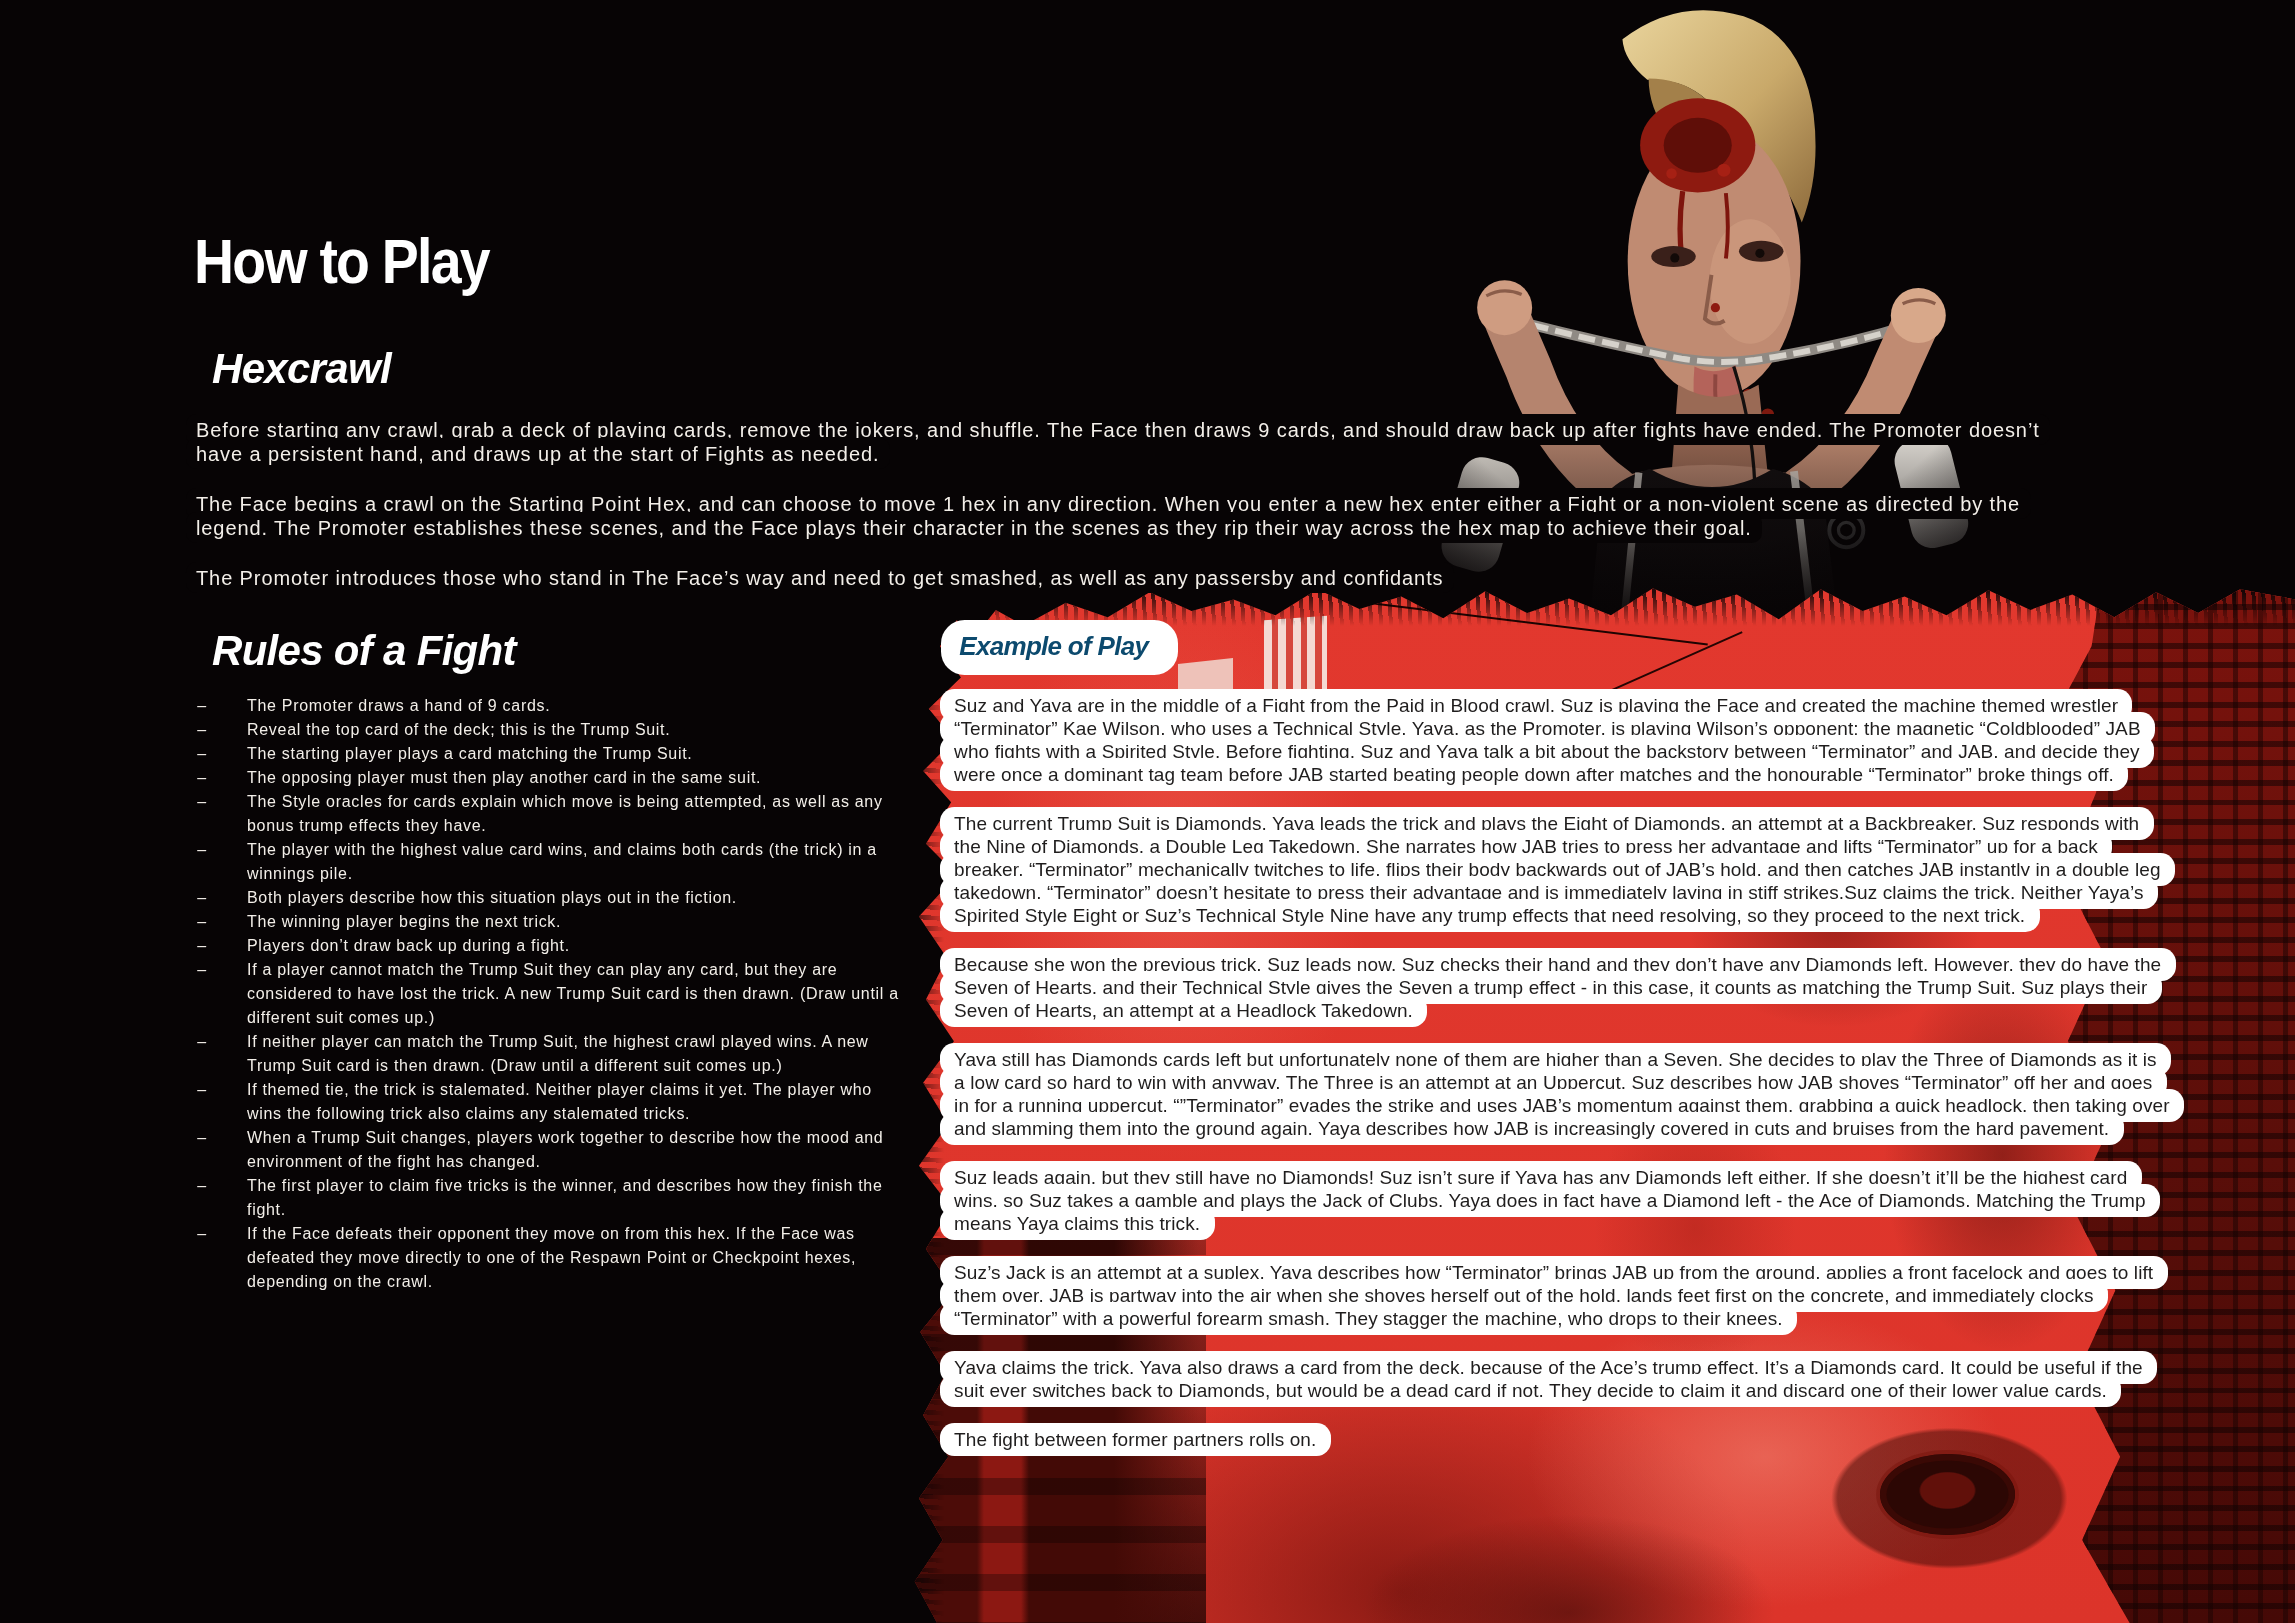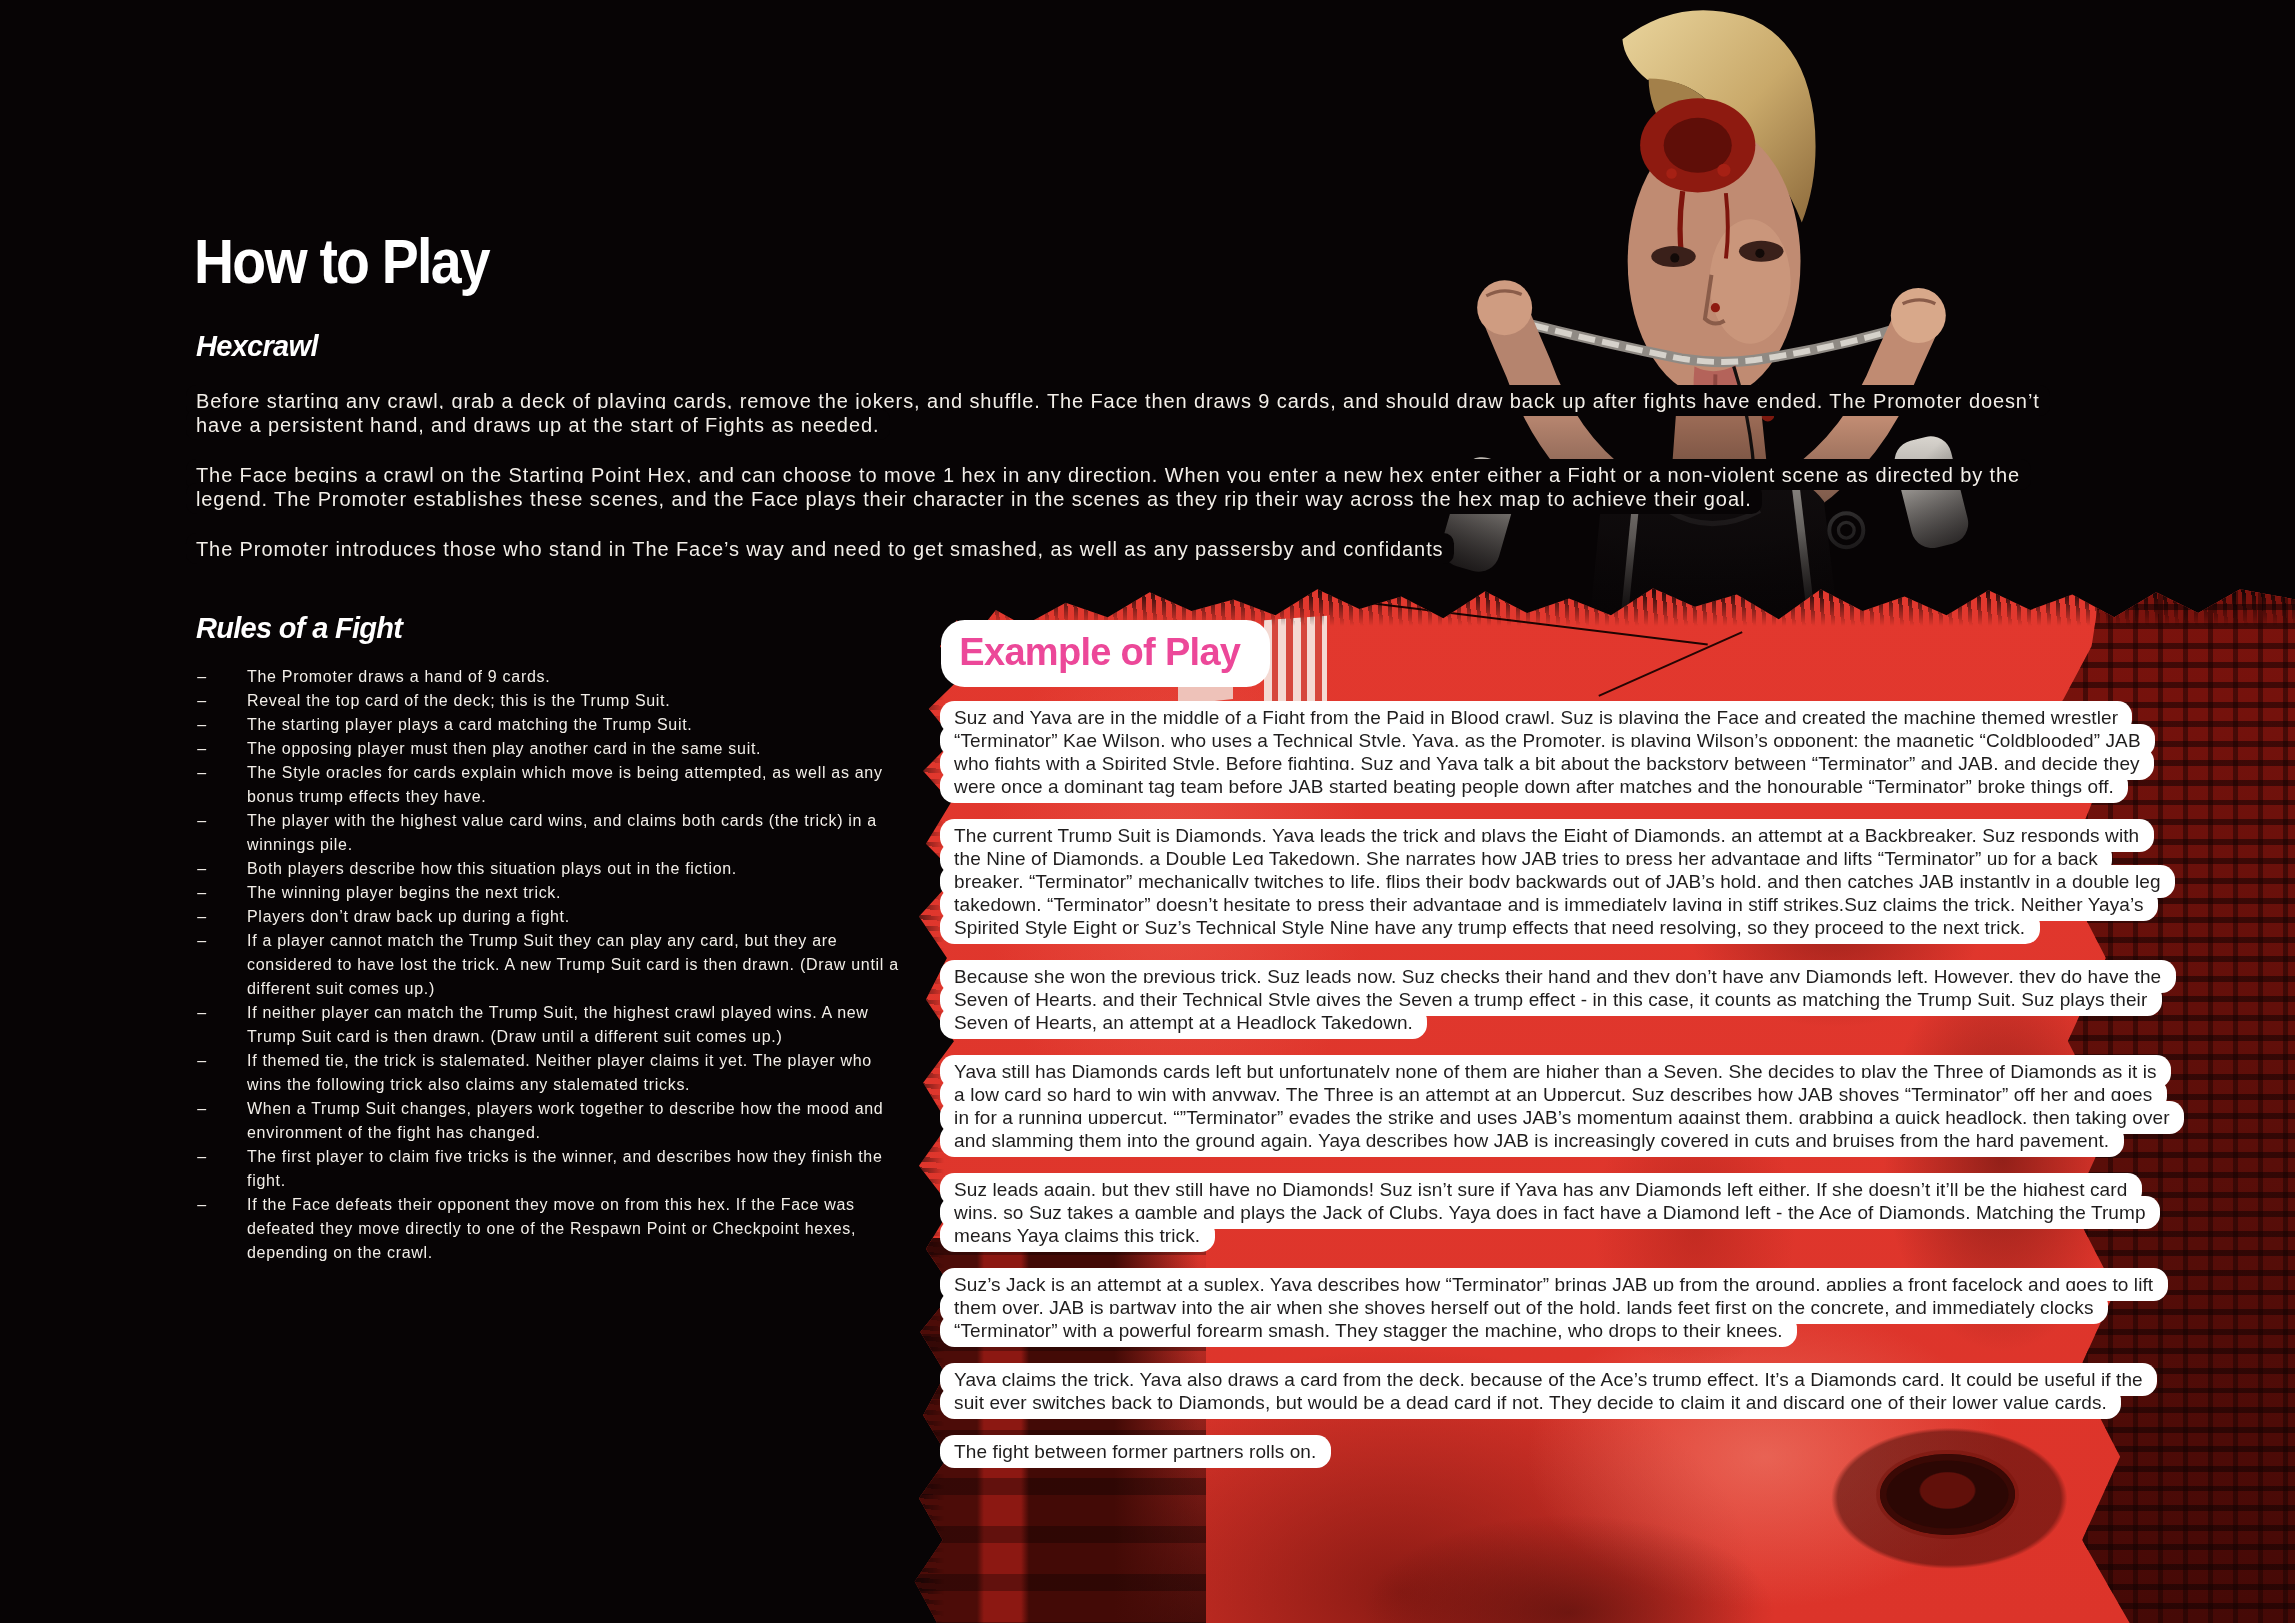--- a/index.html
+++ b/index.html
@@ -6,21 +6,21 @@
   .page{position:relative;width:2295px;height:1623px;background:#070405;overflow:hidden;
         font-family:"Liberation Sans",sans-serif;}
 
   
   .photo{position:absolute;left:1341px;top:0;width:720px;height:648px;z-index:1;}
 
   
   .page-title{position:absolute;left:194px;top:230px;margin:0;color:#ffffff;z-index:3;
       font-weight:900;font-size:63px;line-height:1;letter-spacing:-2px;font-stretch:condensed;
       transform:scaleX(.88);transform-origin:left top;white-space:nowrap;}
-  .h2{margin:0;color:#ffffff;font-style:italic;font-weight:800;font-size:29px;line-height:1;
+  .h2{margin:16px;color:#ffffff;font-style:italic;font-weight:800;font-size:42px;line-height:1;
       letter-spacing:-0.7px;font-stretch:condensed;white-space:nowrap;}
   .hexcrawl{position:absolute;left:196px;top:332px;width:1878px;z-index:3;}
   .hexcrawl .h2{margin-bottom:27.5px;}
   .body-copy{margin:0 0 26px 0;color:#f3efe9;font-size:20px;line-height:24px;letter-spacing:0.9px;}
   .darkblob{background:#070405;-webkit-box-decoration-break:clone;box-decoration-break:clone;
       padding:4.6px 10.5px;border-radius:10.5px;margin-left:-10.5px;}
 
   .rules{position:absolute;left:196px;top:614px;width:713px;z-index:3;}
   .rules .h2{margin-bottom:22px;}
   .rules ul{list-style:none;margin:0;padding:0;}
@@ -79,21 +79,21 @@
   .wire2{position:absolute;left:694px;top:79px;width:157px;height:2px;background:#240503;
       transform:rotate(-24deg);}
   .manhole{position:absolute;left:982px;top:870px;width:135px;height:81px;border-radius:50%;
       background:radial-gradient(ellipse at 50% 45%, #61100a 0 28%, #2c0704 30% 100%);
       box-shadow:inset 0 0 0 6.5px #3a0905, 0 0 0 3.9px rgba(120,20,12,.5);}
 
   
   .example-content{position:absolute;left:941px;top:620px;width:1230px;z-index:4;}
   .example-title{display:inline-block;background:#ffffff;border-radius:23.6px;
       padding:13px 30px 15.7px 18.3px;margin:0 0 19.6px 0;}
-  .example-title .h2x{color:#ec4899;font-weight:900;font-size:38px;
+  .example-title .h2x{color:#0c4a6e;font-style:italic;font-weight:900;font-size:26px;
       line-height:1;letter-spacing:-0.7px;font-stretch:condensed;white-space:nowrap;}
   .xp{margin:0 0 26px 0;color:#1f1d1d;font-size:19px;line-height:23px;letter-spacing:0.1px;
       font-stretch:condensed;max-width:1230px;}
   .blob{background:#ffffff;-webkit-box-decoration-break:clone;box-decoration-break:clone;
       padding:5.9px 14.4px;border-radius:14.4px;margin-left:-1.3px;}
 </style>
 </head>
 <body>
 
 <div class="page">

